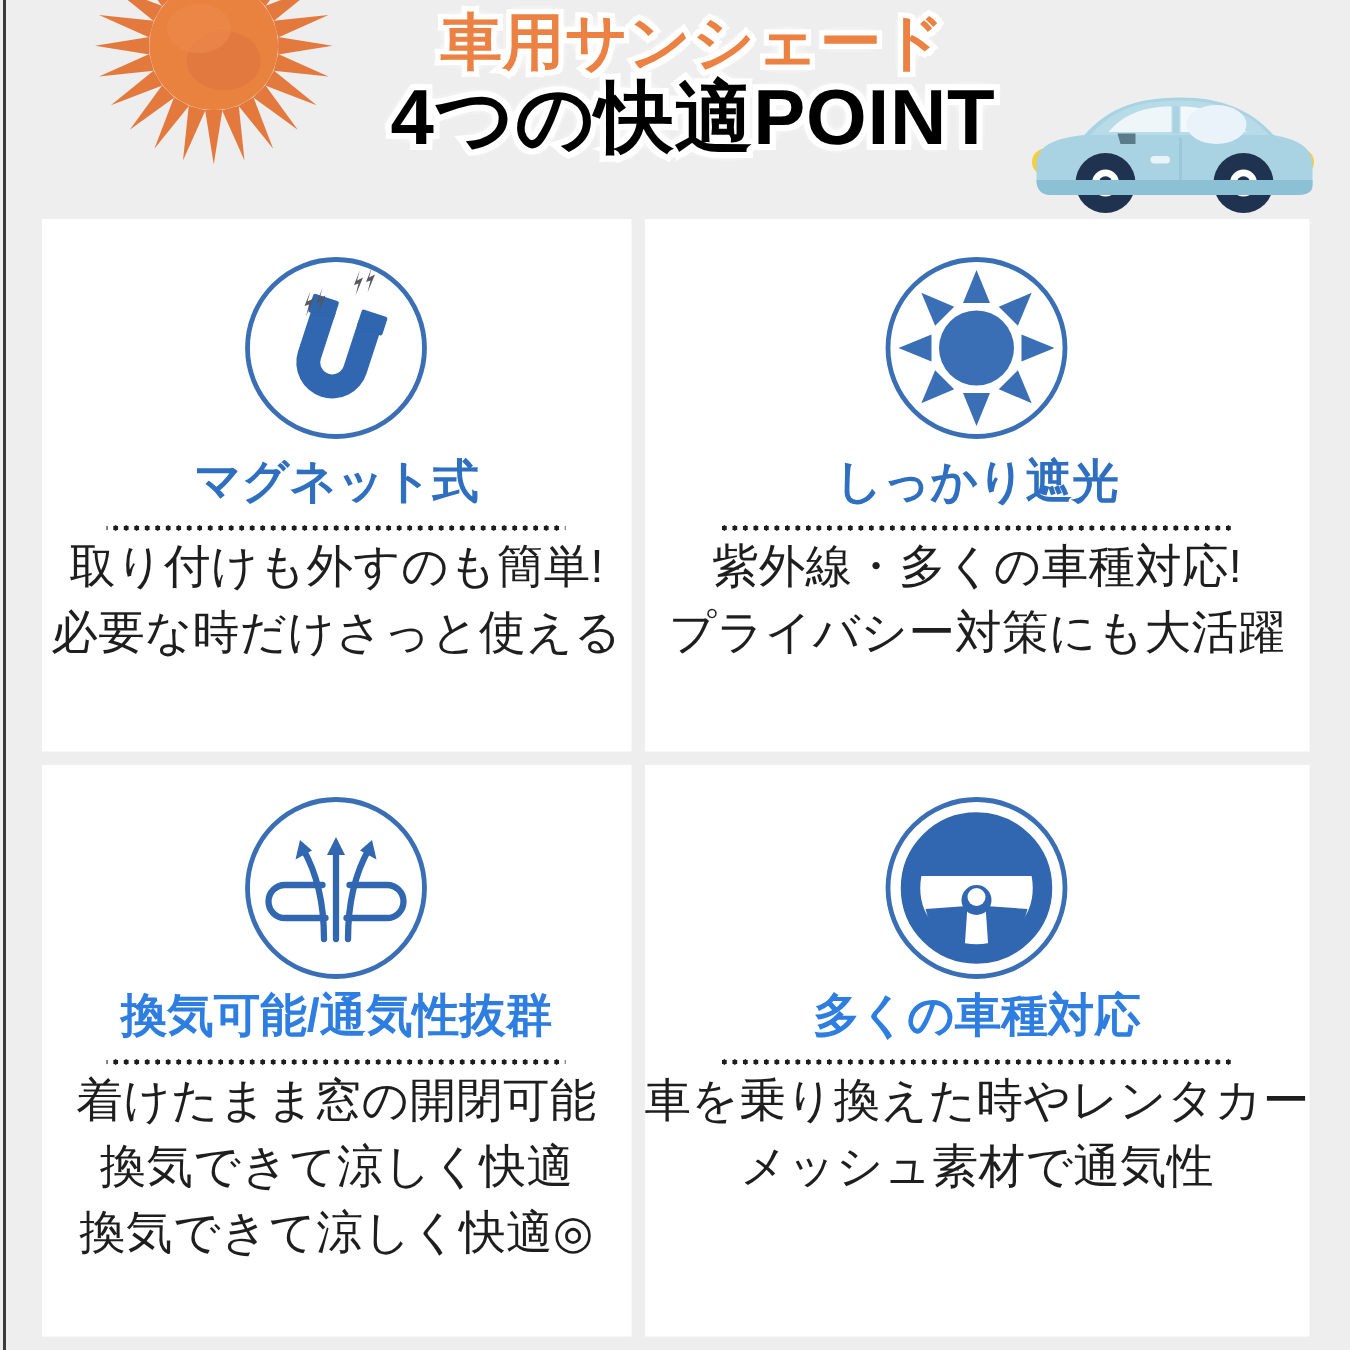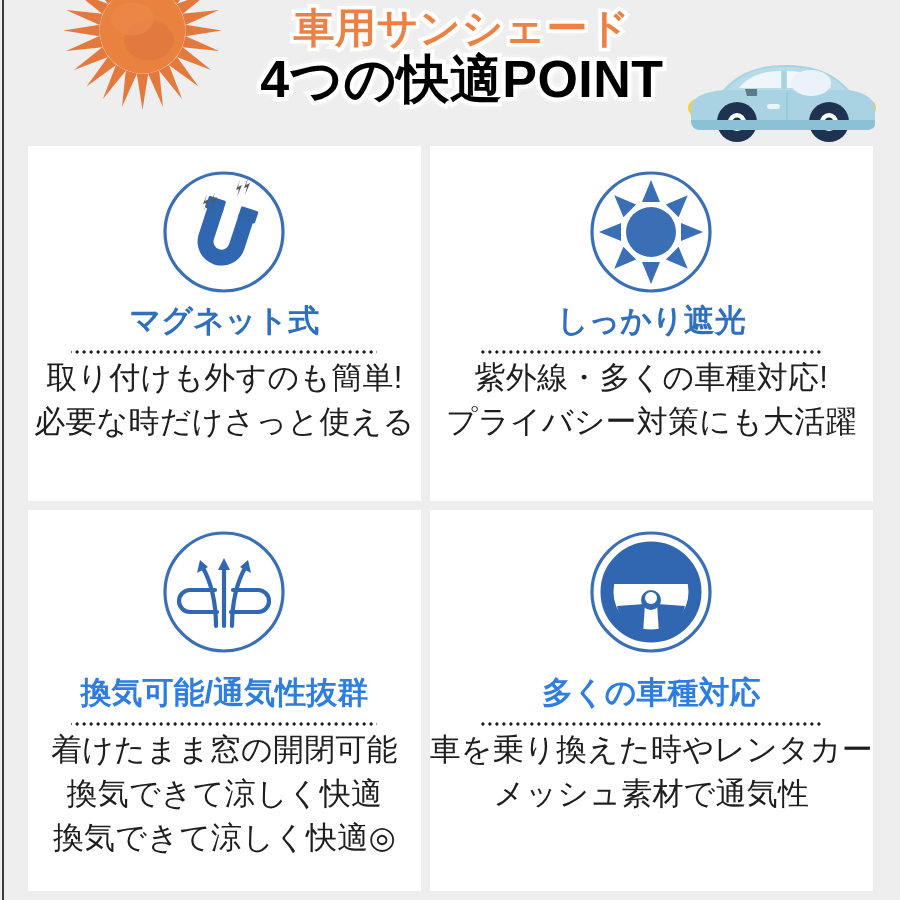--- a/index.html
+++ b/index.html
@@ -128,21 +128,21 @@
     font-size: 31px;
     line-height: 1.42;
     color: #1e1e1e;
     text-align: center;
     letter-spacing: 0.2px;
   }
   .card-body div { white-space: nowrap; }
 
   
   .card.row2 .card-icon { margin-top: 18px; }
-  .card.row2 .card-title { margin-top: 20px; }
+  .card.row2 .card-title { margin-top: 4px; }
 </style>
 </head>
 <body>
 
 <div id="page">
 
   <div id="left-rule"></div>
 
   <div id="header">
 

